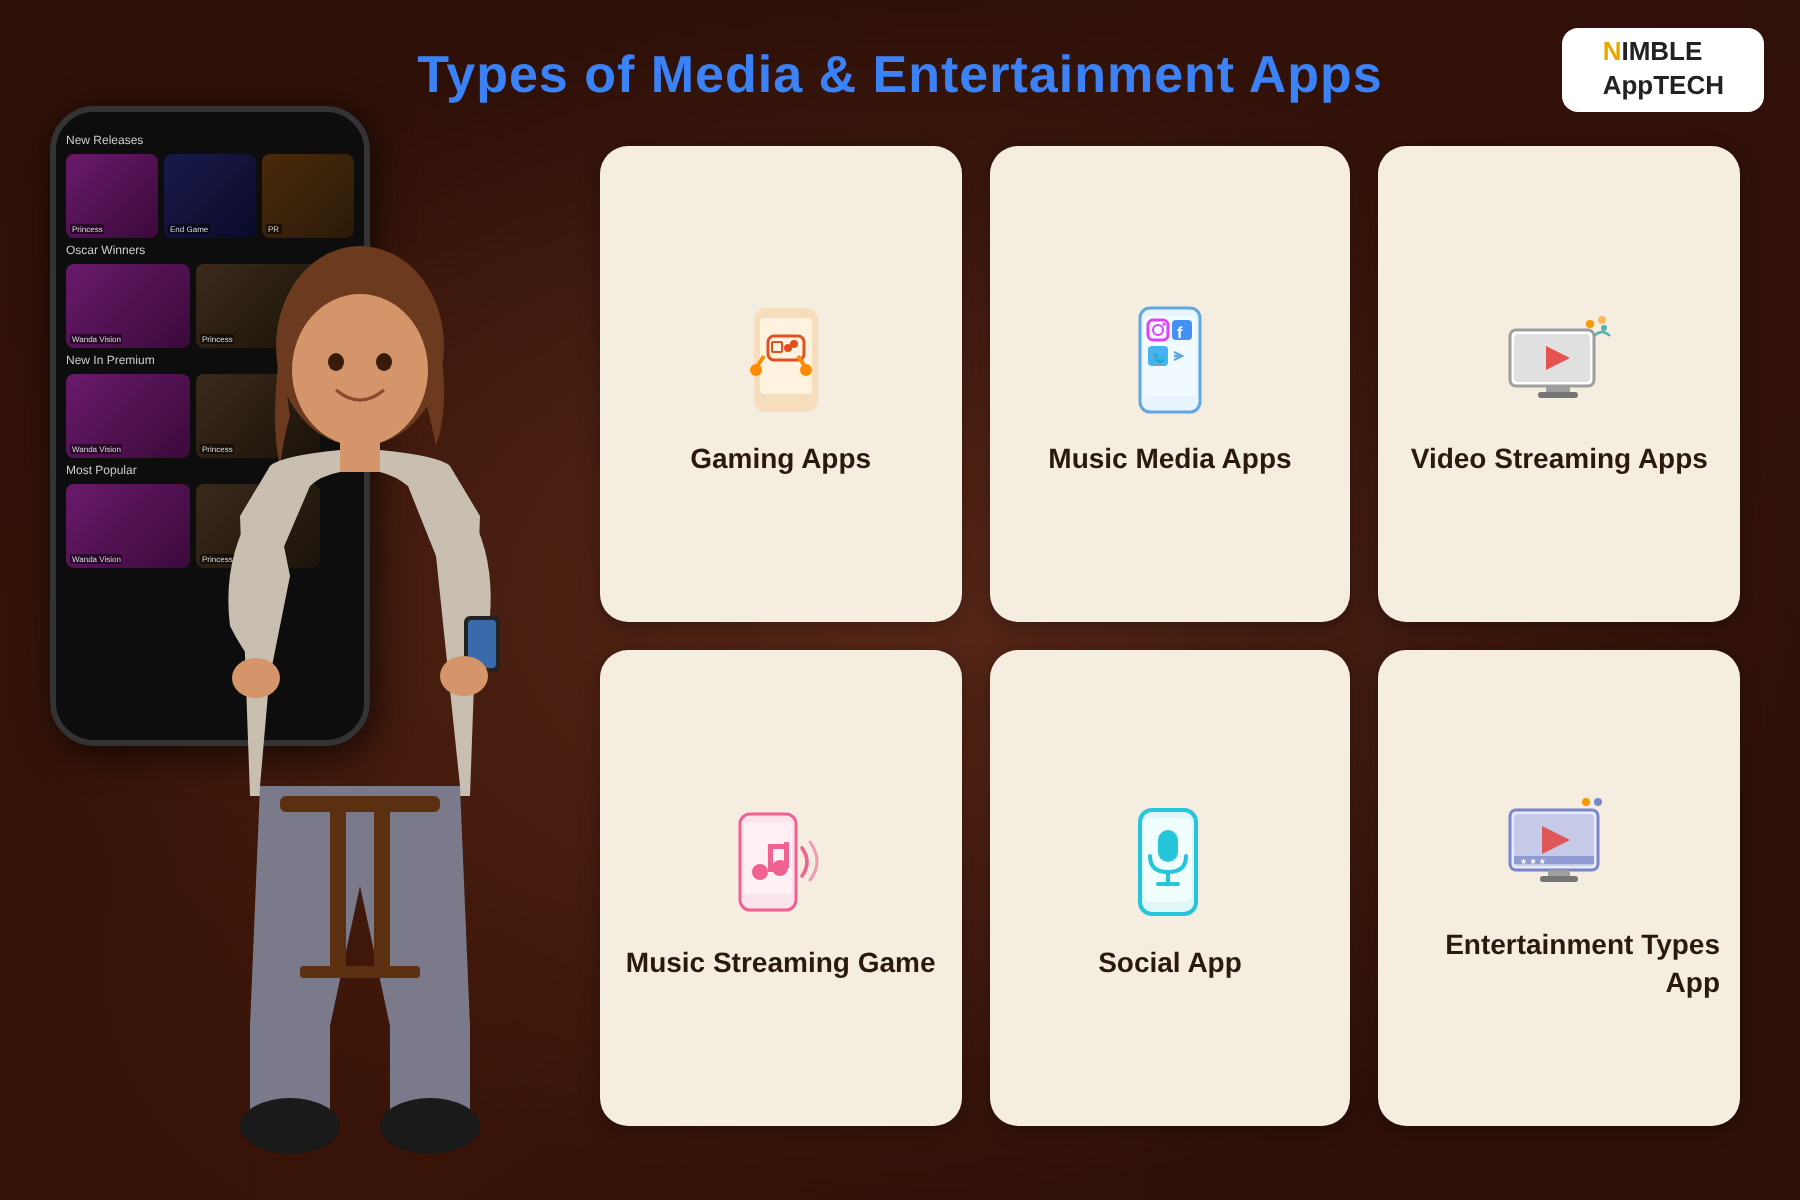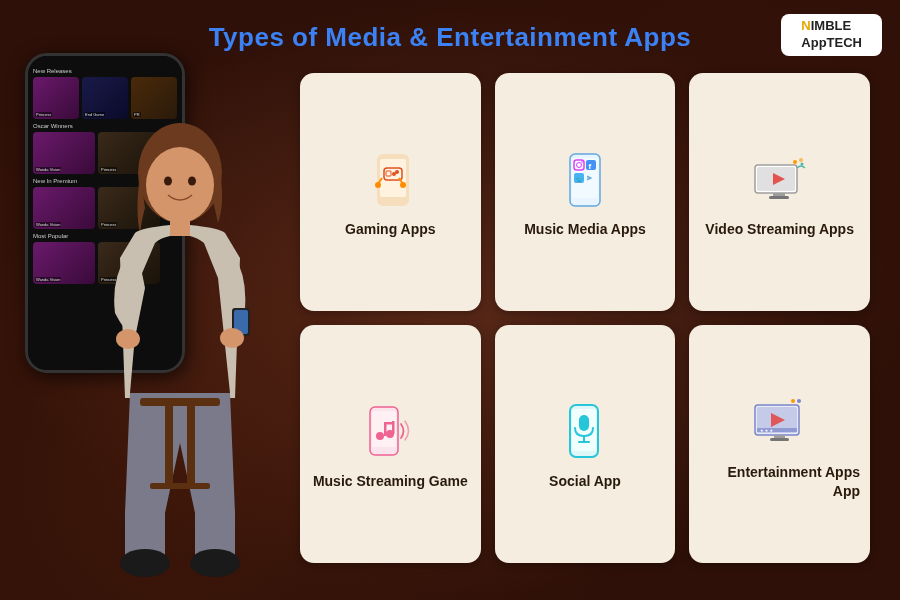--- a/index.html
+++ b/index.html
@@ -424,18 +424,18 @@
 
             <text x="13" y="39" font-size="4" fill="white">★ ★ ★</text>
 
             <circle cx="46" cy="8" r="2" fill="#ff9800"></circle>
             <circle cx="52" cy="8" r="2" fill="#7986cb"></circle>
 
             <rect x="27" y="42" width="11" height="4" rx="1" fill="#9e9e9e"></rect>
             <rect x="23" y="45" width="19" height="3" rx="1.5" fill="#757575"></rect>
           </svg>
         </div>
-        <span class="card-label">Entertainment Apps App</span>
+        <span class="card-label">Entertainment Types App</span>
       </div>
 
     </div>
   </div>
 </div>
 
 </body></html>

